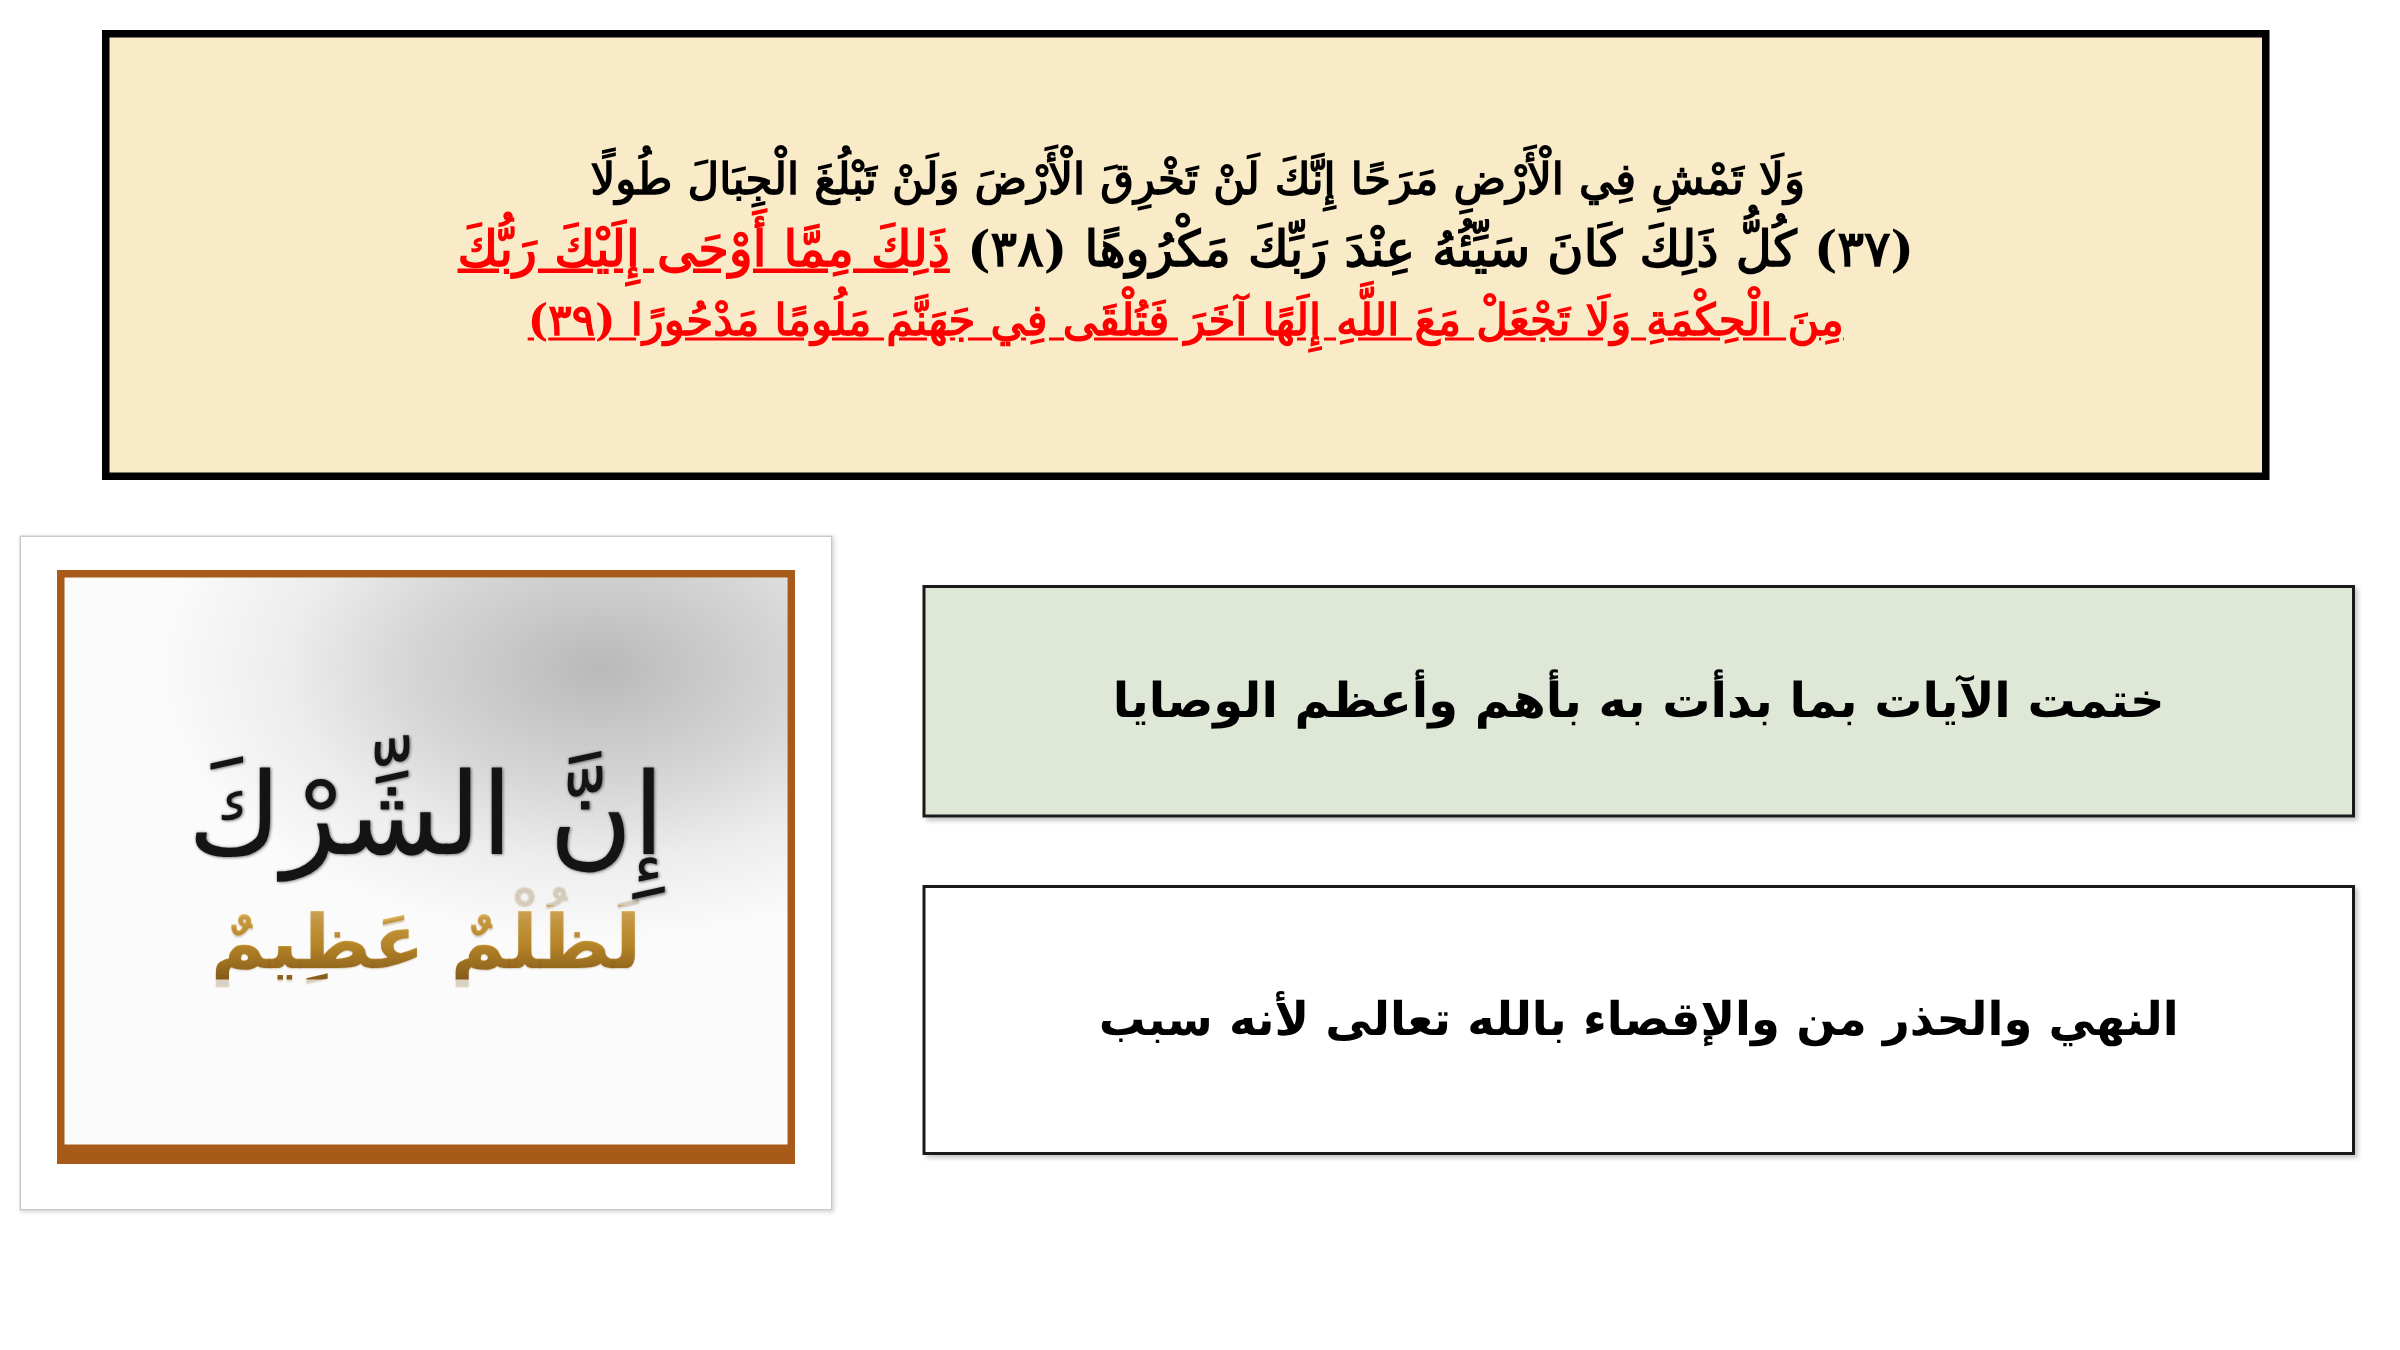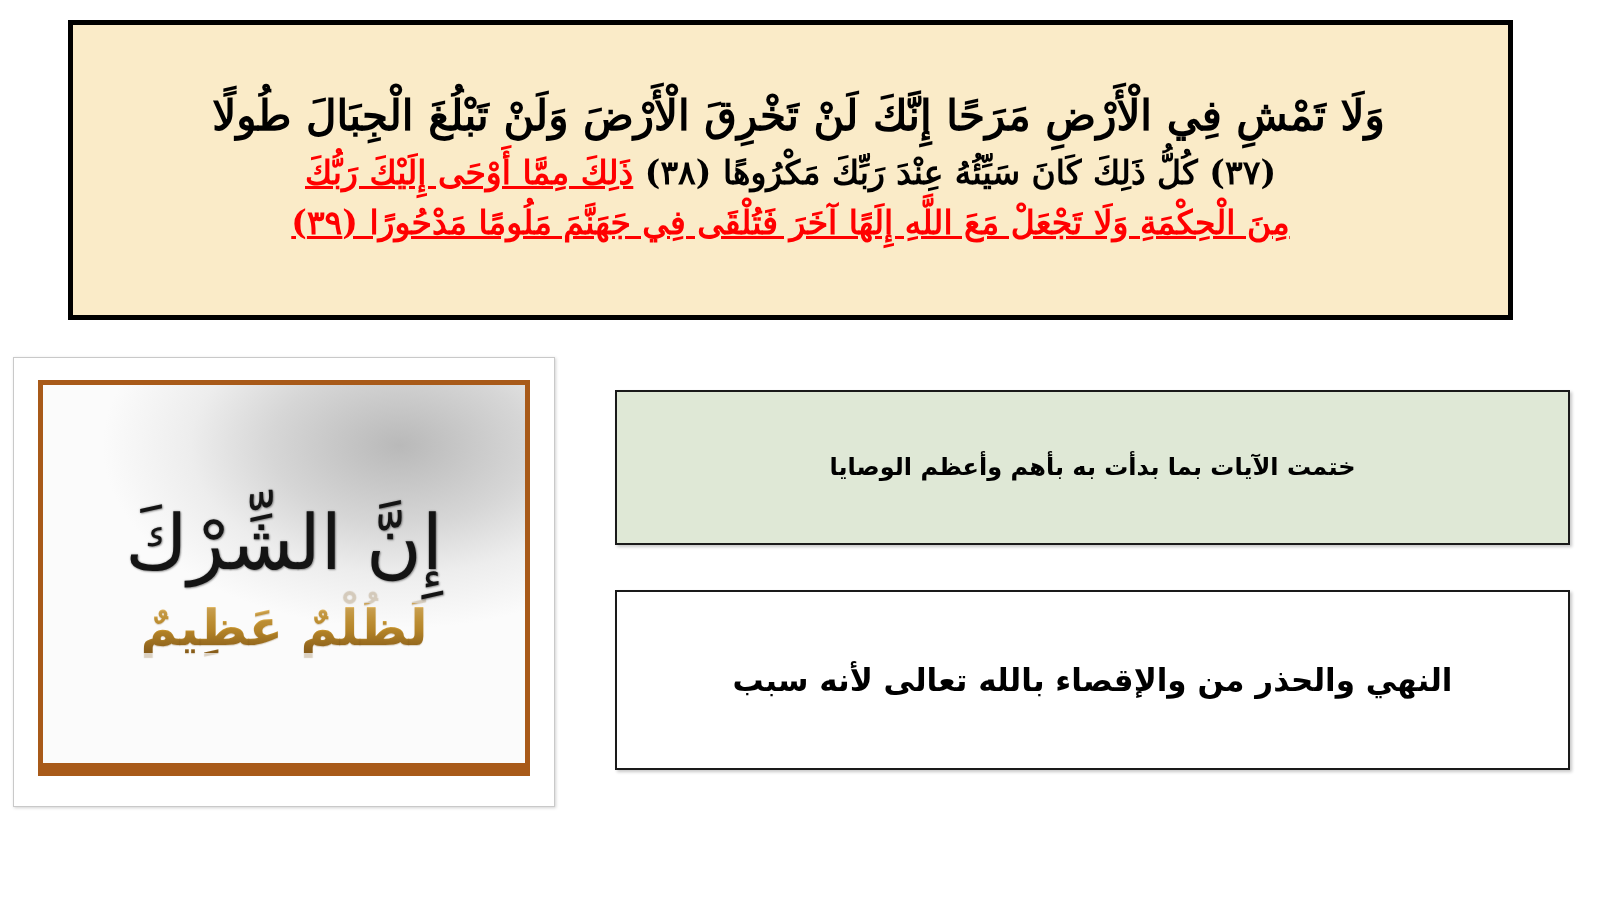--- a/index.html
+++ b/index.html
@@ -35,23 +35,23 @@
     direction: rtl;
     text-align: center;
     white-space: nowrap;
     font-family: "DejaVu Serif", "Liberation Serif", serif;
     font-weight: bold;
     font-size: 33px;
     line-height: 1.52;
     letter-spacing: 0px;
     color: #000000;
   }
-  .verse-line.l1 { font-size: 42px; margin-left: 16px; }
+  .verse-line.l1 { font-size: 29px; margin-left: 16px; }
   .verse-line.l2 { font-size: 33px; }
-  .verse-line.l3 { font-size: 33px; color: #FF0000; }
+  .verse-line.l3 { font-size: 29px; color: #FF0000; }
   .red { color: #FF0000; text-decoration: underline; }
   .blk { color: #000000; }
 
   
   #calligraphy-frame {
     position: absolute;
     left: 13px;
     top: 357px;
     width: 542px;
     height: 450px;
@@ -119,21 +119,21 @@
     align-items: center;
     justify-content: center;
     padding: 4px 14px;
   }
   .green-line {
     direction: rtl;
     text-align: center;
     white-space: nowrap;
     font-family: "DejaVu Sans", "Liberation Sans", sans-serif;
     font-weight: bold;
-    font-size: 24px;
+    font-size: 32px;
     line-height: 1.28;
     color: #000000;
   }
   .green-line.q { color: #FF0000; }
 
   
   #white-box {
     position: absolute;
     left: 615px;
     top: 590px;

